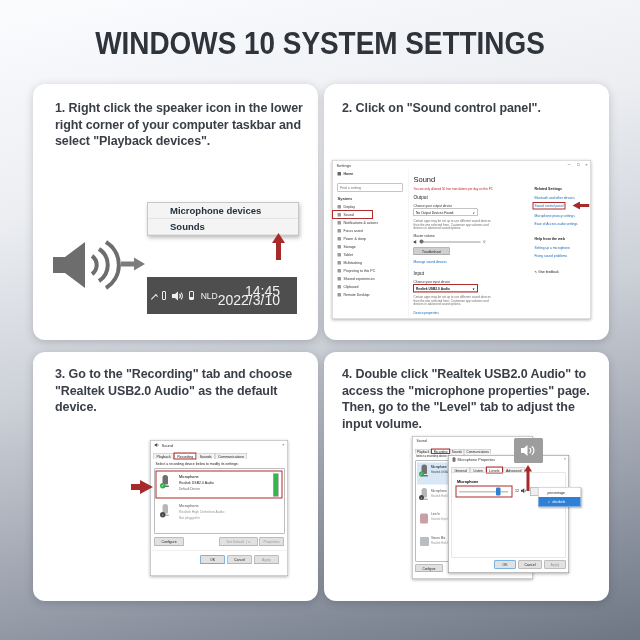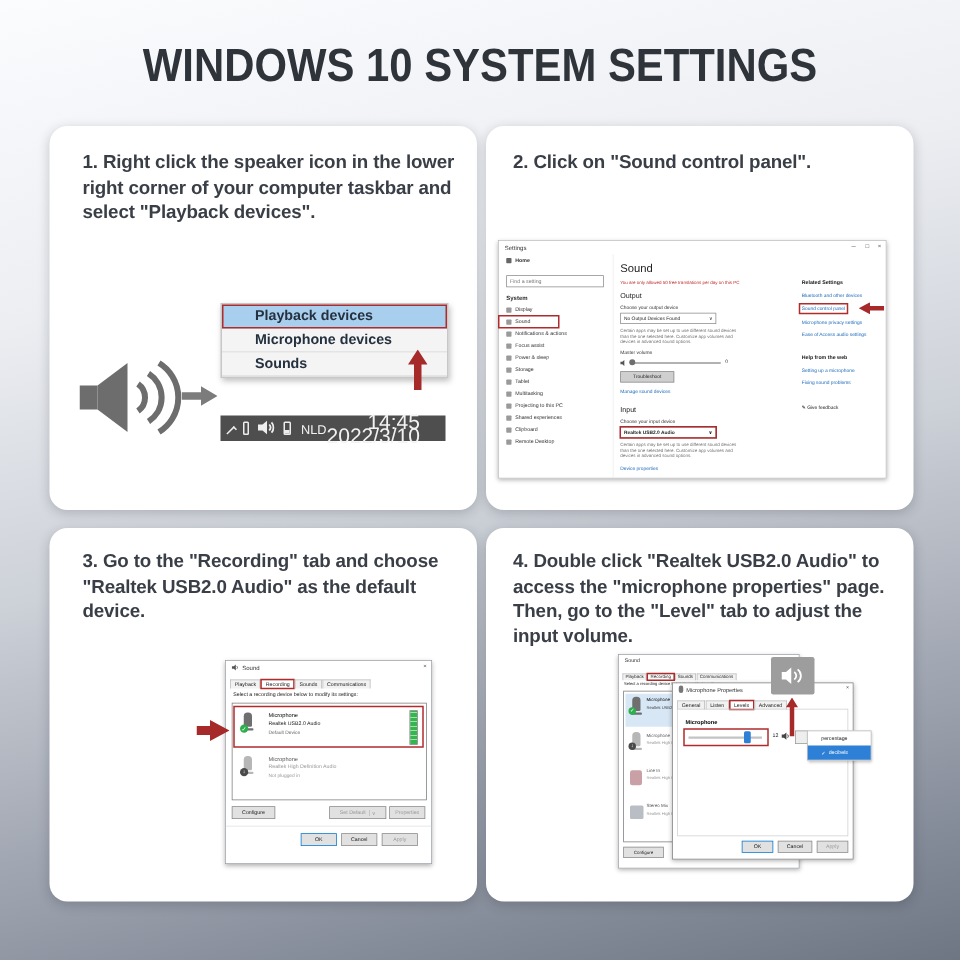--- a/index.html
+++ b/index.html
@@ -84,31 +84,30 @@
         <path d="M53 5 a27 27 0 0 1 0 46" stroke="#6d6d6d" stroke-width="4" fill="none"></path>
       </svg>
     </span>
     <span class="abs" style="left:88px;top:173px;">
       <svg width="24" height="14" viewBox="0 0 24 14">
         <polygon points="24,7 13,0.5 13,4.5 0,4.5 0,9.5 13,9.5 13,13.5" fill="#7c7c7c"></polygon>
       </svg>
     </span>
 
     <div class="menu" style="left:114px;top:118px;width:150px;">
-      <div class="mi hl">Playback devices</div>
       <div class="mi">Microphone devices</div>
       <div class="mi">Sounds</div>
     </div>
     <span class="abs" style="left:239px;top:149px;z-index:3;">
       <svg width="13" height="27" viewBox="0 0 13 27">
           <path d="M6.5 0 L13 10 H9 V27 H4 V10 H0 Z" fill="#a62a2a"></path>
         </svg>
     </span>
 
-    <div class="tbar" style="left:114px;top:193px;width:150px;height:17px;align-items:center;">
+    <div class="tbar" style="left:114px;top:193px;width:150px;height:37px;align-items:center;">
       <span class="tb-ic chev"></span>
       <span class="tb-ic mon"></span>
       <span class="tb-ic">
         <svg width="11" height="10" viewBox="0 0 11 10">
           <polygon points="0,3 3,3 6,0.5 6,9.5 3,7 0,7" fill="#eee"></polygon>
           <path d="M7.5 3 a3 3 0 0 1 0 4" stroke="#eee" stroke-width="1.2" fill="none"></path>
           <path d="M9 1.6 a5 5 0 0 1 0 6.8" stroke="#eee" stroke-width="1.2" fill="none"></path>
         </svg>
       </span>
       <span class="tb-ic tray"></span>

